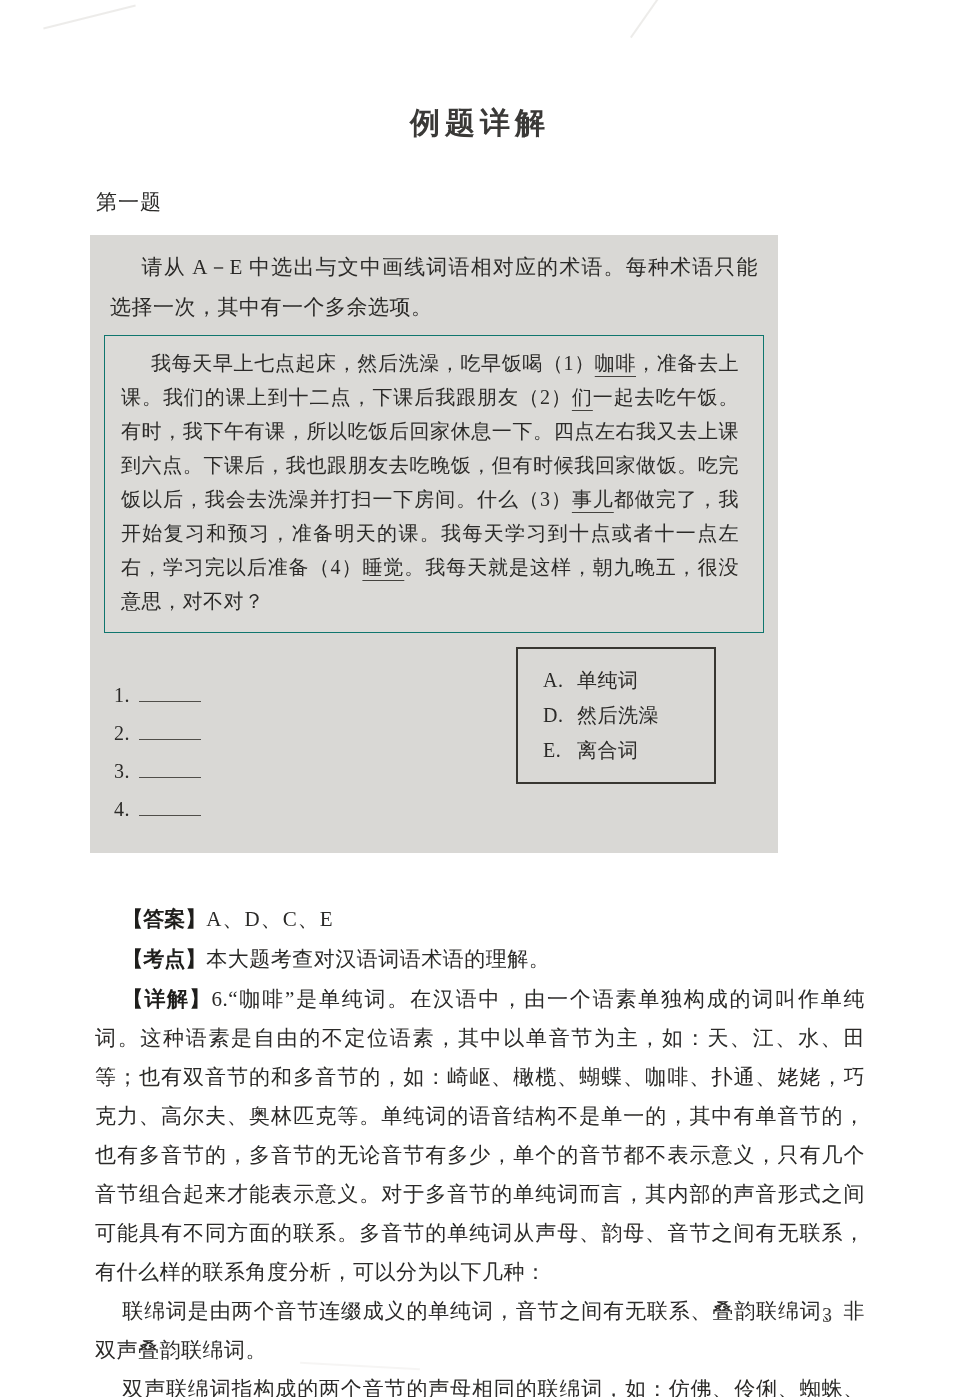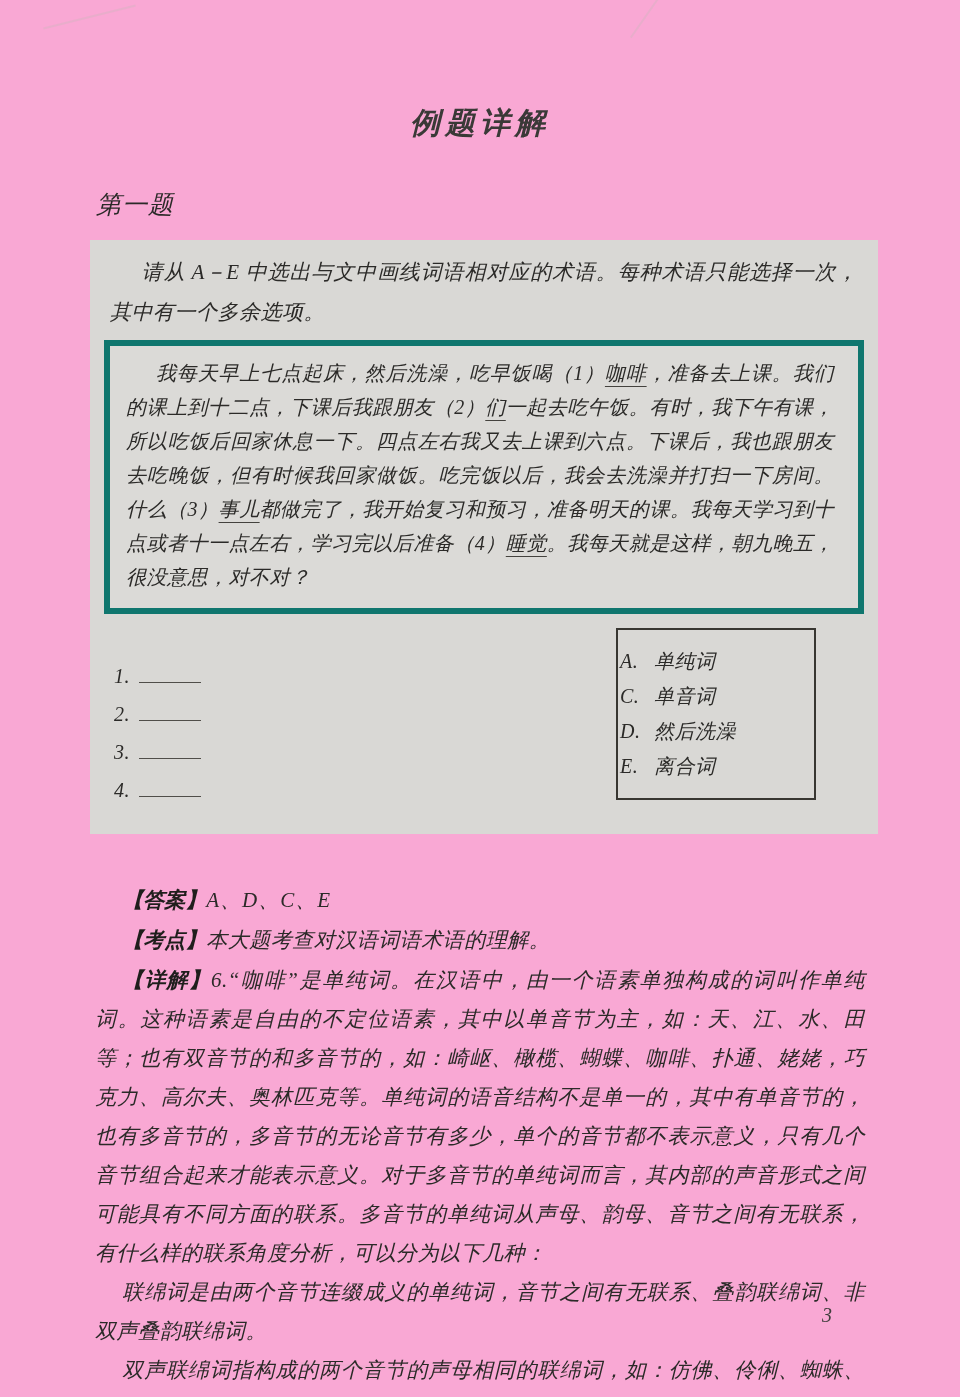--- a/index.html
+++ b/index.html
@@ -1,66 +1,65 @@
 <!DOCTYPE html>
 <html><head>
 <meta charset="utf-8">
 <style>
   html,body{margin:0;padding:0;}
   body{background:#e9e8e6;}
   .page{
     position:relative;
     width:960px;height:1397px;
     margin:0 auto;
-    background:#f9a8d4;
+    background:#ffffff;
     font-family:"Liberation Serif","DejaVu Serif",serif;
     color:#2b2a28;
     overflow:hidden;
     box-sizing:border-box;
-    font-style:italic;
   }
   
   .streak{position:absolute;background:rgba(190,185,180,.28);pointer-events:none;}
   .s1{width:95px;height:2px;left:42px;top:16px;transform:rotate(-14deg);}
   .s2{width:60px;height:2px;left:618px;top:12px;transform:rotate(-55deg);}
   .s3{width:120px;height:2px;left:300px;top:1365px;transform:rotate(3deg);opacity:.5;}
 
   .doc-title{
     padding-top:103px;
     text-align:center;
     font-family:"Liberation Sans","DejaVu Sans",sans-serif;
     font-weight:700;
     font-size:30px;
     letter-spacing:5px;
     color:#3a3937;
   }
   .section-label{
     margin:44px 0 0 96px;
-    font-size:25px;
+    font-size:21px;
     letter-spacing:1px;
   }
   .panel{
     margin:19px 0 6px 90px;
-    width:788px;
+    width:688px;
     background:#d9d8d5;
     box-sizing:border-box;
     padding:12px 14px 14px 14px;
   }
   .instruction{
     margin:0;
     padding:0 6px;
     font-size:21px;
     line-height:40px;
     text-indent:1.5em;
     text-align:justify;
     letter-spacing:.5px;
   }
   .passage-box{
     margin-top:8px;
-    border:6px solid #0f766e;
+    border:1px solid #0f766e;
     box-sizing:border-box;
     padding:10px 24px 14px 16px;
     background:#dbdad7;
   }
   .passage{
     margin:0;
     font-size:20px;
     line-height:34px;
     text-indent:1.5em;
     text-align:justify;
@@ -89,21 +88,21 @@
     width:62px;
     border-bottom:1.5px solid #504e49;
     height:1em;
     margin-left:9px;
   }
   .options-box{
     margin-left:auto;
     margin-right:44px;
     border:2px solid #383631;
     box-sizing:border-box;
-    padding:14px 20px 14px 2px;
+    padding:14px 20px 14px 25px;
     min-width:200px;
   }
   .option{
     font-size:20px;
     line-height:35px;
     white-space:nowrap;
     letter-spacing:.5px;
   }
   .option .opt-label{display:inline-block;min-width:34px;}
   .solution{
@@ -151,21 +150,20 @@
     <div class="bottom-row">
       <div class="blanks">
         <div class="blank-item"><span>1.</span><span class="blank-rule"></span></div>
         <div class="blank-item"><span>2.</span><span class="blank-rule"></span></div>
         <div class="blank-item"><span>3.</span><span class="blank-rule"></span></div>
         <div class="blank-item"><span>4.</span><span class="blank-rule"></span></div>
       </div>
 
       <div class="options-box">
         <div class="option"><span class="opt-label">A.</span><span>单纯词</span></div>
-        <div class="option"><span class="opt-label">C.</span><span>单音词</span></div>
         <div class="option"><span class="opt-label">D.</span><span>然后洗澡</span></div>
         <div class="option"><span class="opt-label">E.</span><span>离合词</span></div>
       </div>
     </div>
   </div>
 
   <div class="solution">
     <p><span class="tag">【答案】</span><span class="answer-value">A、D、C、E</span></p>
     <p><span class="tag">【考点】</span><span>本大题考查对汉语词语术语的理解。</span></p>
     <p><span class="tag">【详解】</span><span>6.“咖啡”是单纯词。在汉语中，由一个语素单独构成的词叫作单纯词。这种语素是自由的不定位语素，其中以单音节为主，如：天、江、水、田等；也有双音节的和多音节的，如：崎岖、橄榄、蝴蝶、咖啡、扑通、姥姥，巧克力、高尔夫、奥林匹克等。单纯词的语音结构不是单一的，其中有单音节的，也有多音节的，多音节的无论音节有多少，单个的音节都不表示意义，只有几个音节组合起来才能表示意义。对于多音节的单纯词而言，其内部的声音形式之间可能具有不同方面的联系。多音节的单纯词从声母、韵母、音节之间有无联系，有什么样的联系角度分析，可以分为以下几种：</span></p>

